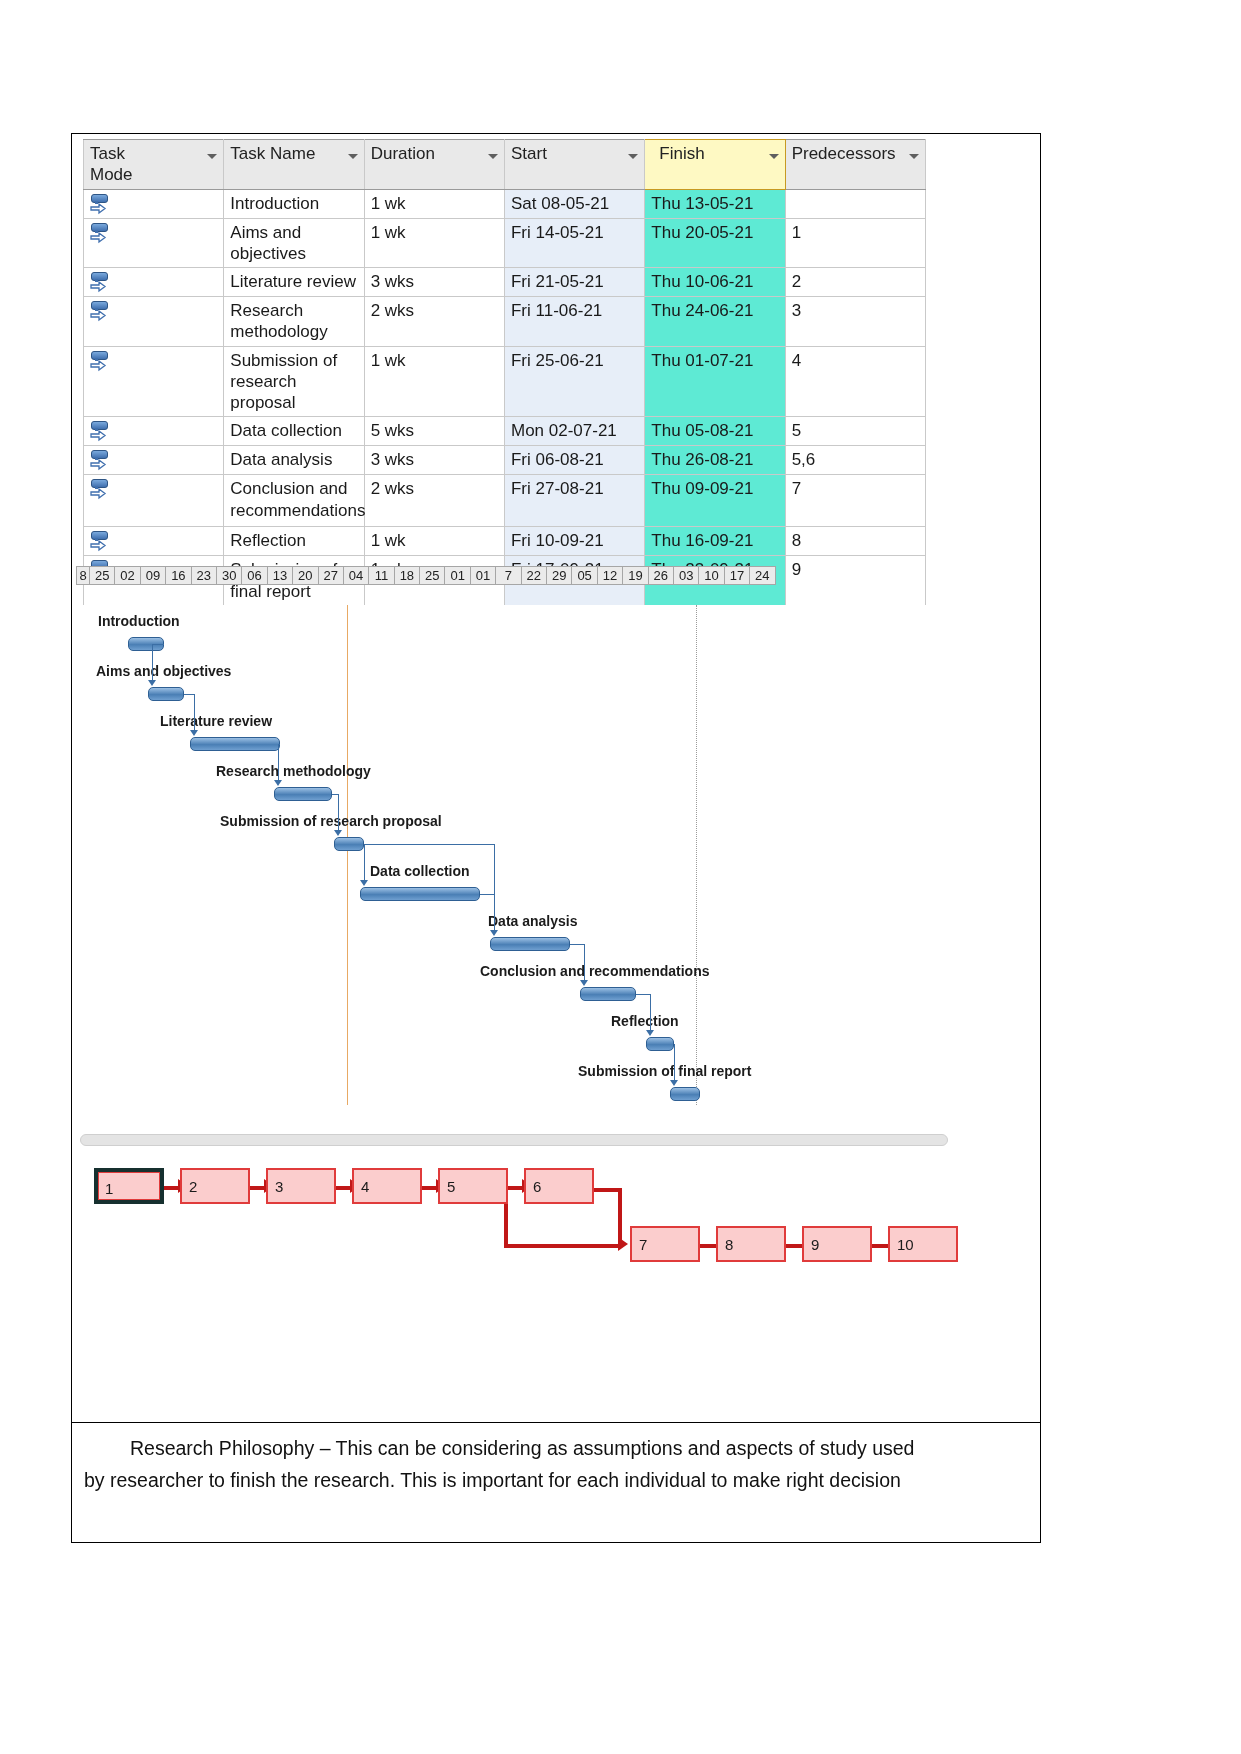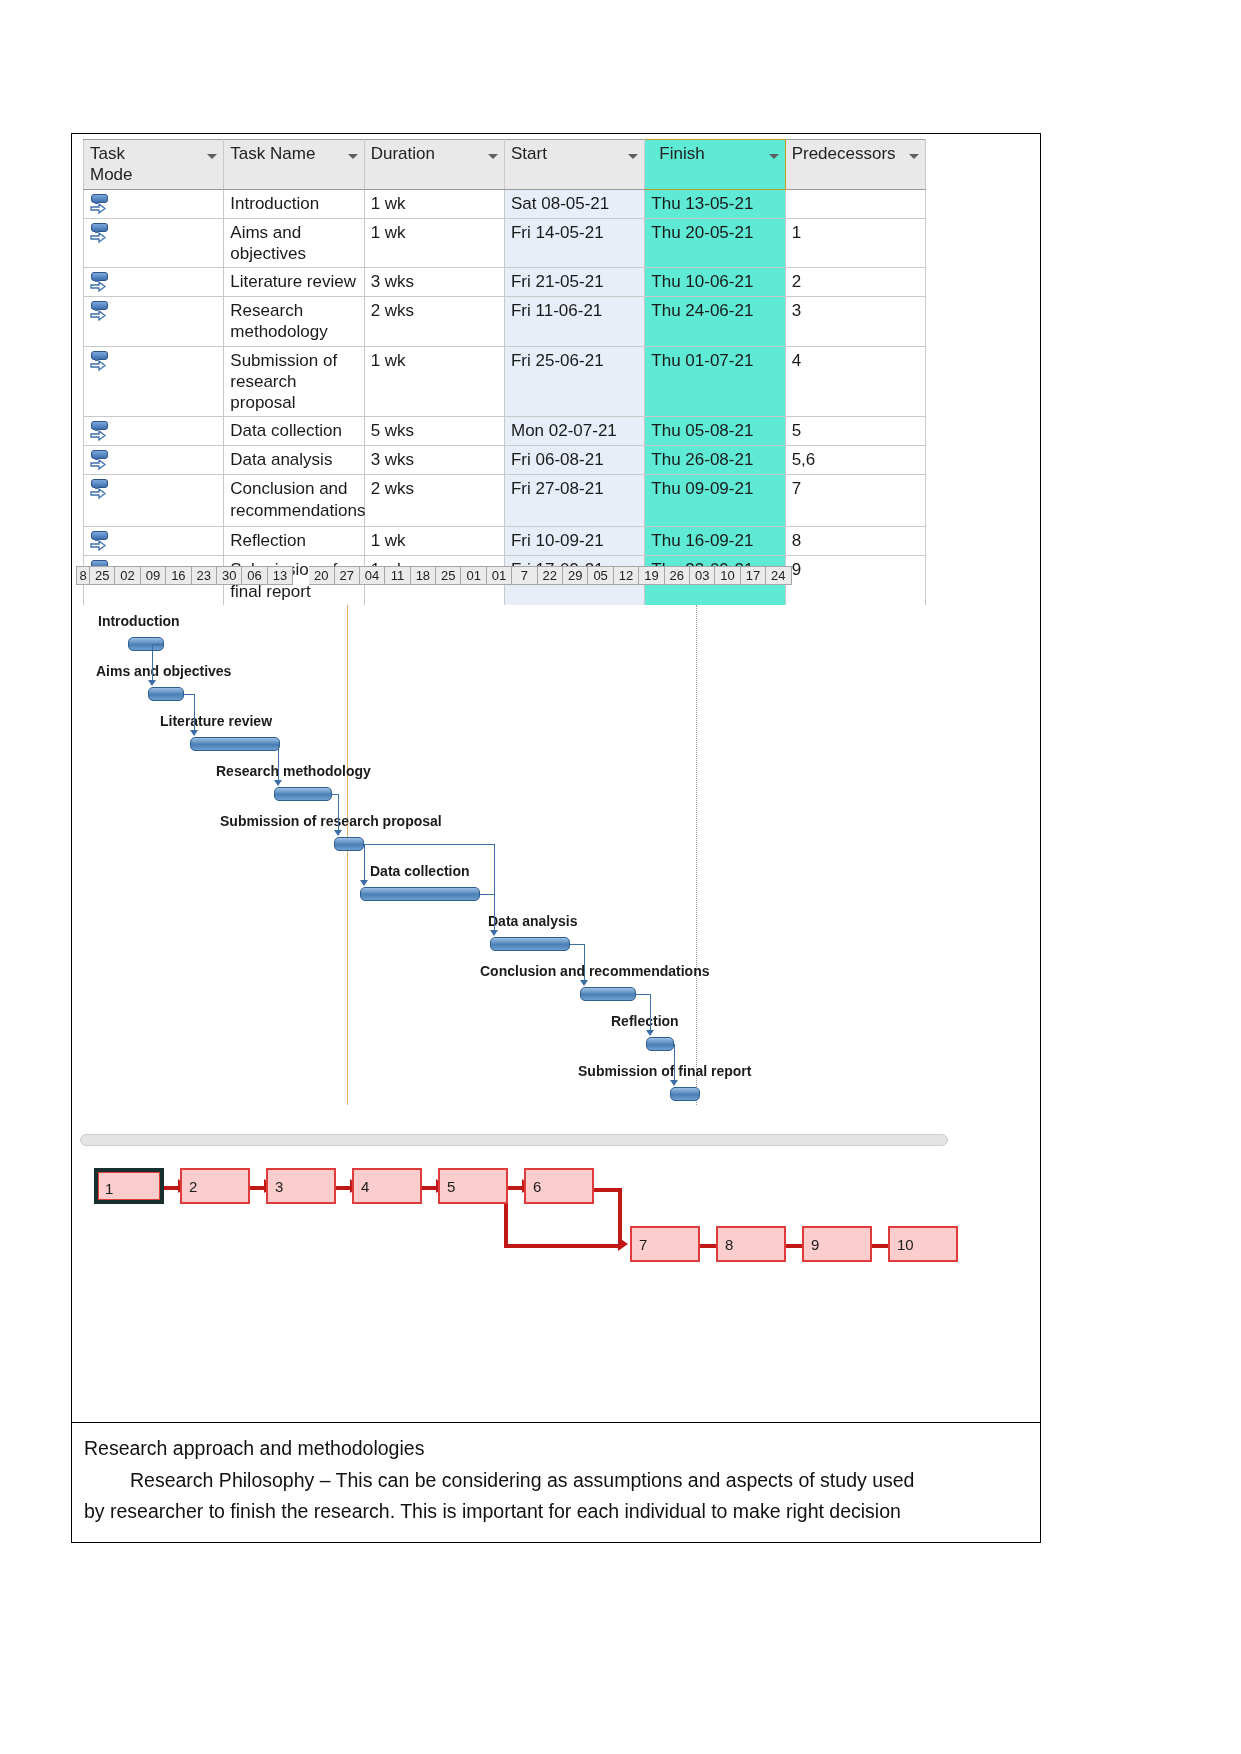--- a/index.html
+++ b/index.html
@@ -24,21 +24,21 @@
              font-size:17px;color:#1a1a1a;}
   table.grid th,table.grid td{
     border:1px solid #c9c9c9;padding:3px 6px;vertical-align:top;
     box-sizing:border-box;line-height:1.25;
   }
   table.grid thead th{
     background:#e9e9e9;font-weight:normal;text-align:left;
     height:44px;vertical-align:top;position:relative;color:#222;
     border-top:1px solid #9a9a9a;border-bottom:1px solid #9a9a9a;
   }
-  table.grid thead th.sel{background:#5eead4;border-color:#c79a22;padding-left:14px;}
+  table.grid thead th.sel{background:#fef9c3;border-color:#c79a22;padding-left:14px;}
   .hdr-wrap{display:flex;justify-content:space-between;align-items:flex-start;}
   .hdr-lbl{white-space:pre-line;}
   .caret{
     width:0;height:0;border-left:5px solid transparent;border-right:5px solid transparent;
     border-top:5px solid #5f5f5f;margin-top:11px;flex:0 0 auto;
   }
   td.c-mode{width:86px;background:#ffffff;padding-left:8px;}
   td.c-name{width:240px;background:#ffffff;padding-left:26px;}
   td.c-dur {width:110px;background:#ffffff;}
   td.c-start{width:133px;background:#e7eef8;}
@@ -312,21 +312,21 @@
       <div class="ts-row" id="ts-weeks">
           <div class="ts-week" style="width: 14px;">8</div>
           <div class="ts-week" style="width: 25.4px;">25</div>
           <div class="ts-week" style="width: 25.4px;">02</div>
           <div class="ts-week" style="width: 25.4px;">09</div>
           <div class="ts-week" style="width: 25.4px;">16</div>
           <div class="ts-week" style="width: 25.4px;">23</div>
           <div class="ts-week" style="width: 25.4px;">30</div>
           <div class="ts-week" style="width: 25.4px;">06</div>
           <div class="ts-week" style="width: 25.4px;">13</div>
-          <div class="ts-week" style="width: 25.4px; margin-left: 16px;">20</div>
+          <div class="ts-week" style="width: 25.4px;">20</div>
           <div class="ts-week" style="width: 25.4px;">27</div>
           <div class="ts-week" style="width: 25.4px;">04</div>
           <div class="ts-week" style="width: 25.4px;">11</div>
           <div class="ts-week" style="width: 25.4px;">18</div>
           <div class="ts-week" style="width: 25.4px;">25</div>
           <div class="ts-week" style="width: 25.4px;">01</div>
           <div class="ts-week" style="width: 25.4px;">01</div>
           <div class="ts-week" style="width: 25.4px;">7</div>
           <div class="ts-week" style="width: 25.4px;">22</div>
           <div class="ts-week" style="width: 25.4px;">29</div>
@@ -434,16 +434,15 @@
         <div class="nbox" style="left: 444px; top: 16px;">6</div>
         <div class="nbox" style="left: 550px; top: 74px;">7</div>
         <div class="nbox" style="left: 636px; top: 74px;">8</div>
         <div class="nbox" style="left: 722px; top: 74px;">9</div>
         <div class="nbox" style="left: 808px; top: 74px;">10</div>
       </div>
   </div>
 </div>
 
 <div id="text-block">
-  <p>Research approach and methodologies</p>
   <p class="indent">Research Philosophy –  This can be considering as assumptions and aspects of study used</p>
   <p>by researcher to finish the research. This is important for each individual to make right decision</p>
 </div>
 
 </body></html>

